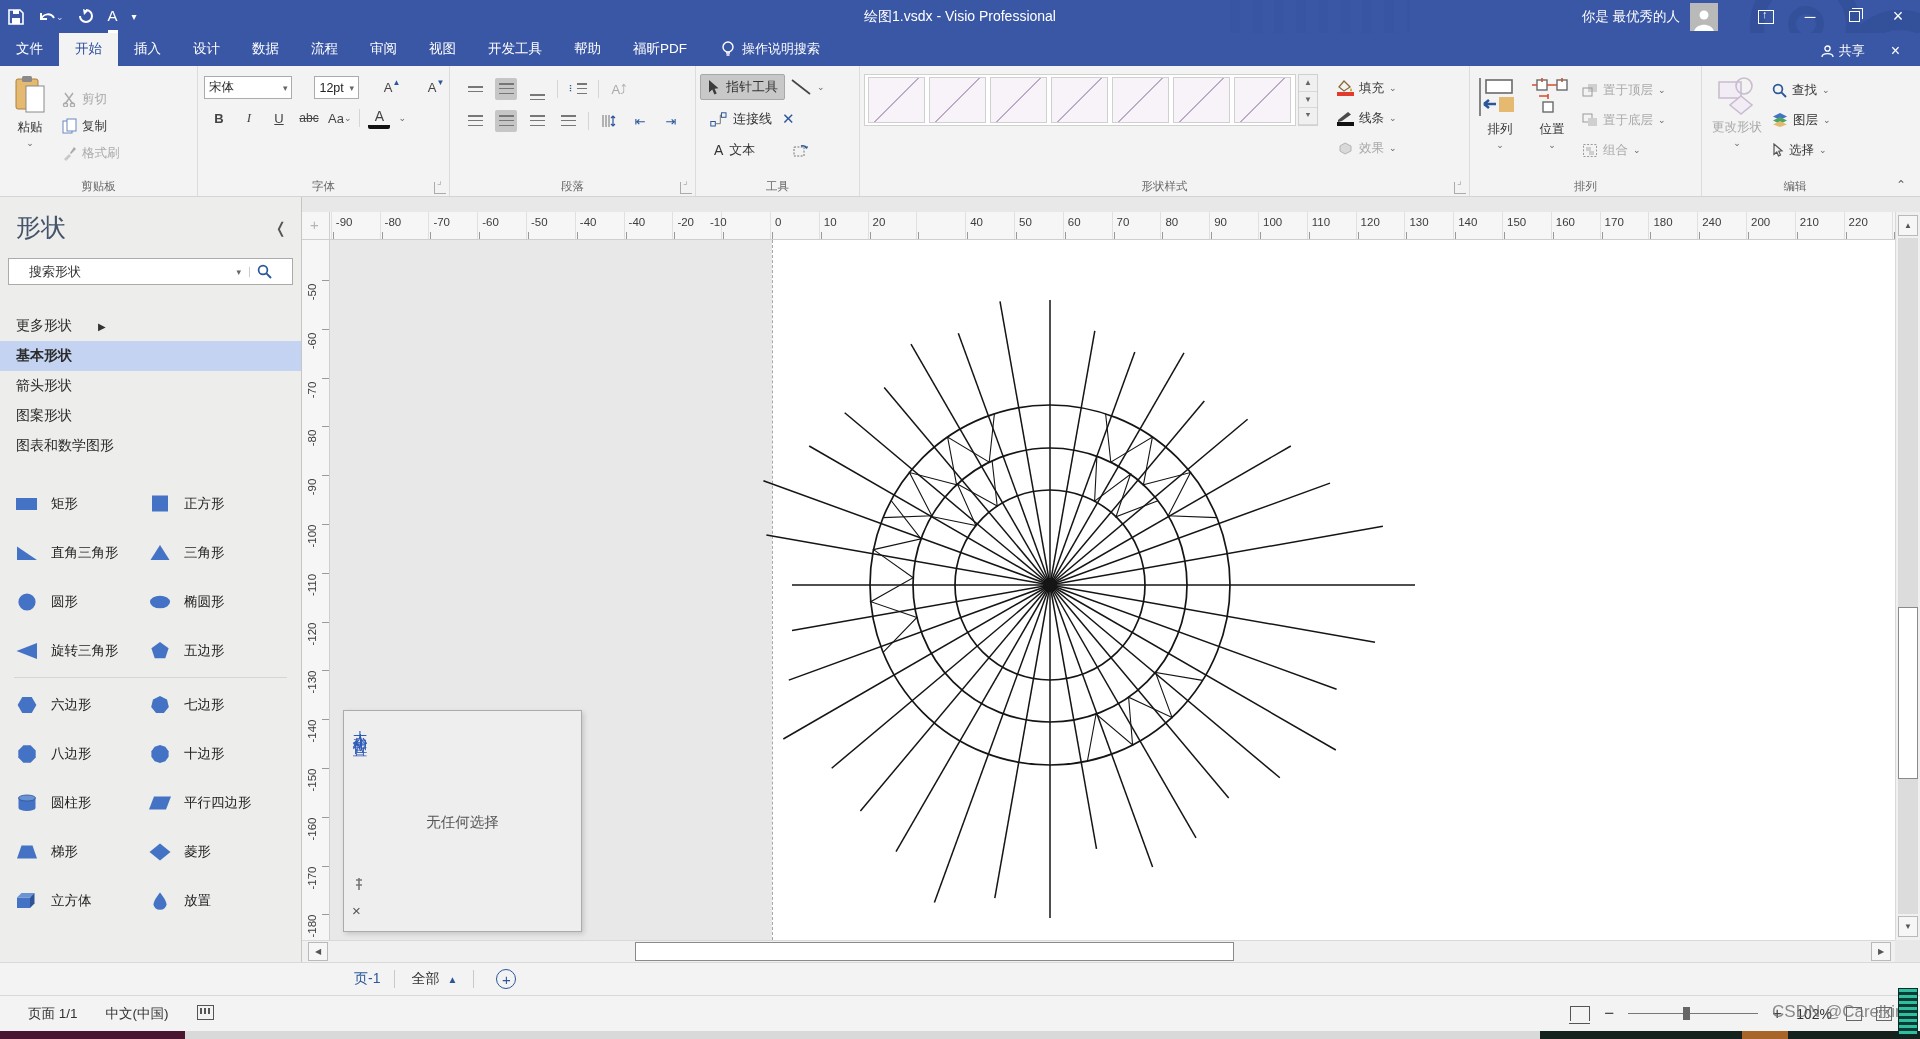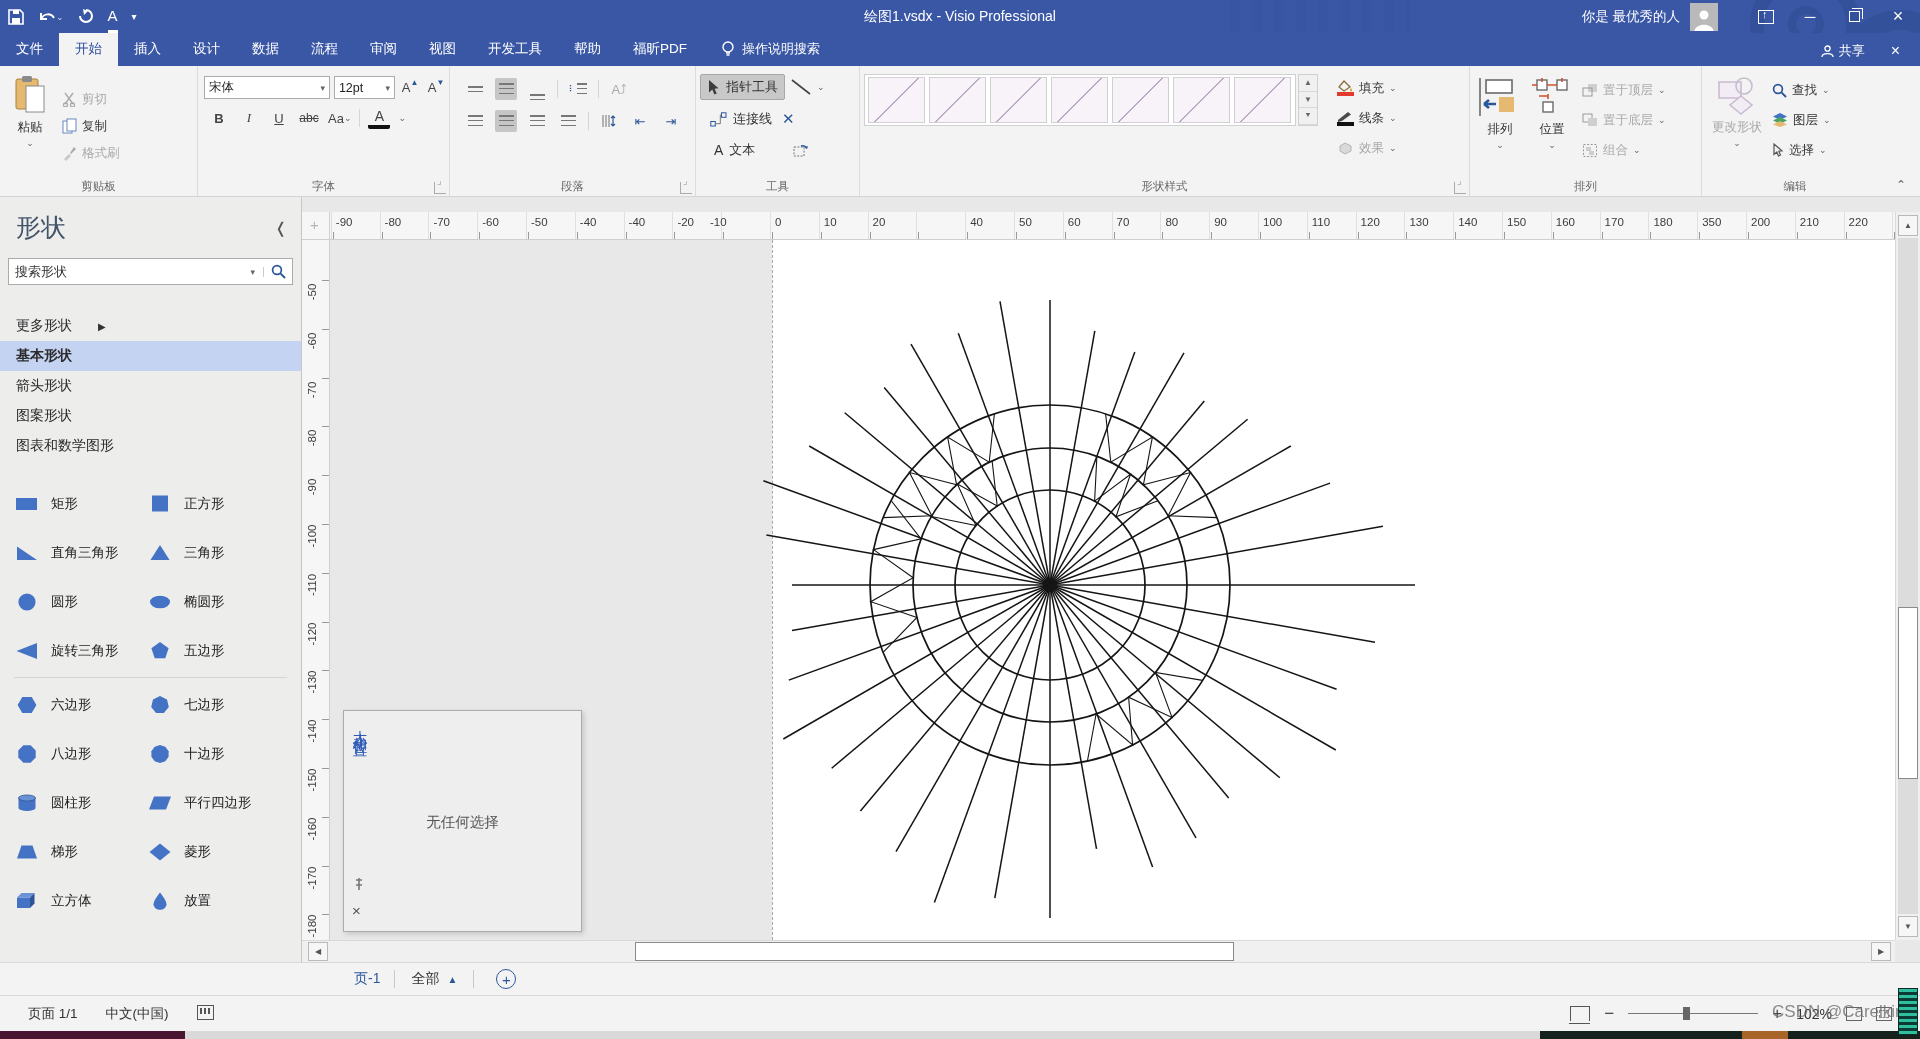--- a/index.html
+++ b/index.html
@@ -58,21 +58,21 @@
   .ribbon-collapse { position:absolute; right:14px; bottom:4px; color:#666; font-size:12px; }
 
   
   .main { position:absolute; left:0; top:197px; width:1920px; height:765px; display:flex; }
 
   
   .shapes-panel { width:302px; height:765px; background:#ededec; border-right:1px solid #c6c6c6; position:relative; flex:none; overflow:hidden; }
   .sp-title { display:flex; justify-content:space-between; align-items:center; padding:14px 14px 0 16px; }
   .sp-title .t { font-size:25px; color:#44546a; }
   .sp-collapse { color:#555; font-size:15px; }
-  .searchbox { margin:14px 8px 0 8px; height:27px; background:#fff; border:1px solid #ababab; display:flex; align-items:center; padding:0 6px; }
+  .searchbox { margin:14px 8px 0 8px; height:27px; background:#fff; border:1px solid #ababab; display:flex; align-items:center; padding:0 20px; }
   .searchbox .ph { flex:1; color:#333; font-size:13px; }
   .searchbox .sb-caret { color:#666; font-size:9px; padding:0 8px; border-right:1px solid #ccc; margin-right:7px; }
   .stencils { margin-top:26px;text-align:right; }
   .stencil { padding:6px 0 6px 16px; font-size:14px; color:#2b2b2b; display:flex; align-items:center; gap:26px; }
   .stencil.selected { background:#c3d3f1; font-weight:bold; }
   .stencil .arr { font-size:10px; color:#333; }
   .shape-grid { margin-top:18px; }
   .shape-row { display:flex; height:49px; }
   .shape-item { width:133px; display:flex; align-items:center; gap:12px; padding-left:15px; }
   .shape-item .nm { font-size:13.5px; color:#222; white-space:nowrap; }
@@ -286,21 +286,21 @@
                 </svg>
               </span>
               <span>格式刷</span>
             </div>
         </div>
       </div>
       <div class="rgroup-label">剪贴板</div>
     </div>
 
     <div class="rgroup" style="width:252px;">
-      <div class="row" style="gap:4px;margin:6px 0 8px 2px;">
+      <div class="row" style="gap:22px;margin:6px 0 8px 2px;">
         <div class="rsel" style="width:128px;">
             <span>宋体</span>
             <span class="caret">▾</span>
           </div>
         <div class="rsel" style="width:62px;">
             <span>12pt</span>
             <span class="caret">▾</span>
           </div>
         <span class="fmt-btn">A<span style="font-size:8px;color:#2b579a;margin-top:-10px;">▲</span></span>
         <span class="fmt-btn">A<span style="font-size:8px;color:#2b579a;margin-top:-10px;">▼</span></span>
@@ -875,21 +875,21 @@
           <div class="h-tick" style="left: 1222.8px;"></div>
           <div class="h-num" style="left: 1225.8px;">160</div>
           <div class="h-sep" style="left: 1269.6px;"></div>
           <div class="h-tick" style="left: 1271.6px;"></div>
           <div class="h-num" style="left: 1274.6px;">170</div>
           <div class="h-sep" style="left: 1318.4px;"></div>
           <div class="h-tick" style="left: 1320.4px;"></div>
           <div class="h-num" style="left: 1323.4px;">180</div>
           <div class="h-sep" style="left: 1367.2px;"></div>
           <div class="h-tick" style="left: 1369.2px;"></div>
-          <div class="h-num" style="left: 1372.2px;">350</div>
+          <div class="h-num" style="left: 1372.2px;">240</div>
           <div class="h-sep" style="left: 1416px;"></div>
           <div class="h-tick" style="left: 1418px;"></div>
           <div class="h-num" style="left: 1421px;">200</div>
           <div class="h-sep" style="left: 1464.8px;"></div>
           <div class="h-tick" style="left: 1466.8px;"></div>
           <div class="h-num" style="left: 1469.8px;">210</div>
           <div class="h-sep" style="left: 1513.6px;"></div>
           <div class="h-tick" style="left: 1515.6px;"></div>
           <div class="h-num" style="left: 1518.6px;">220</div>
           <div class="h-sep" style="left: 1562.4px;"></div>

